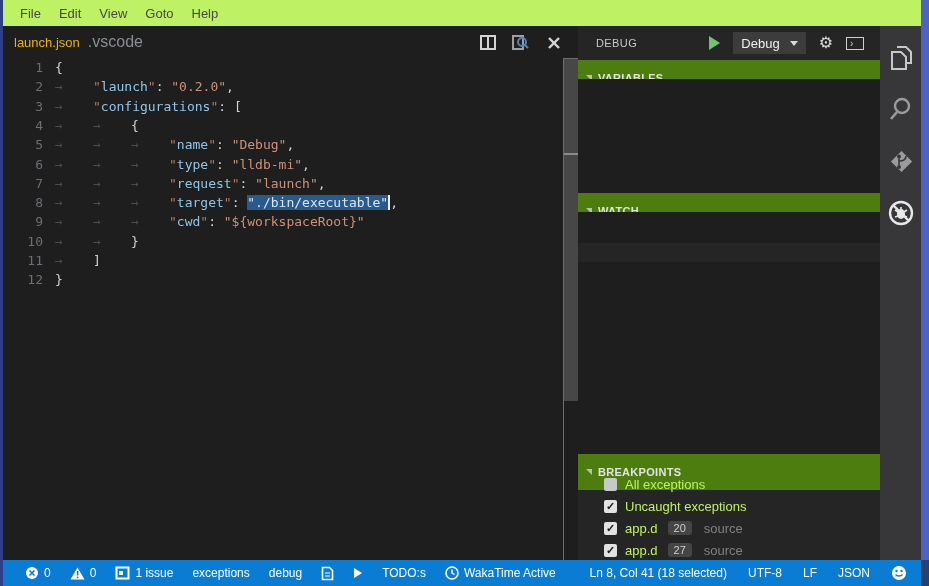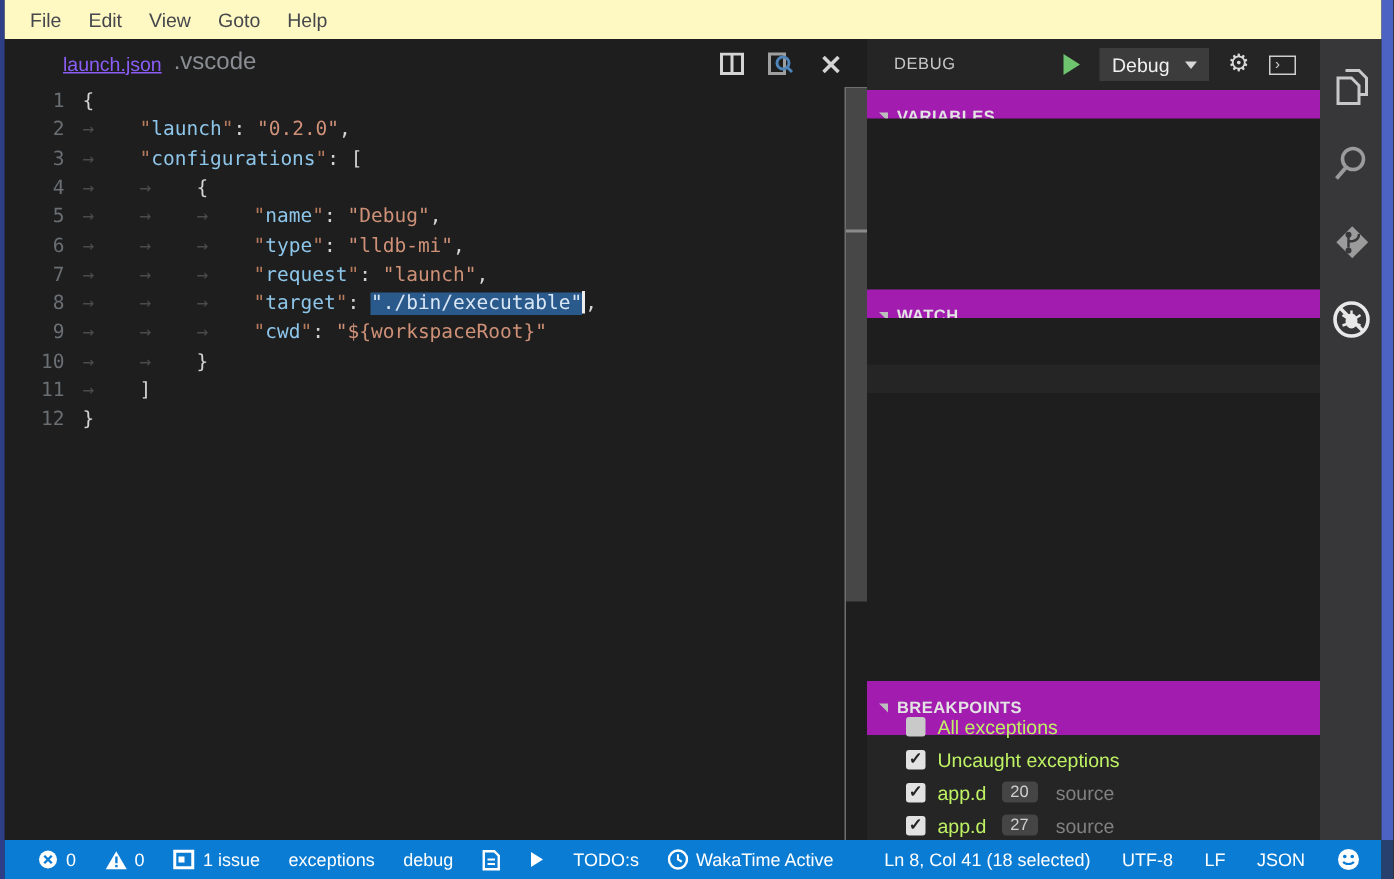--- a/index.html
+++ b/index.html
@@ -5,28 +5,28 @@
   * { margin:0; padding:0; box-sizing:border-box; }
   body { background:#555; font-family:"Liberation Sans", sans-serif; }
   .window { position:relative; width:929px; height:586px; background:#1e1e1e; overflow:hidden; }
 
   
   .frame-left  { position:absolute; left:0; top:0; width:3px; height:586px; background:#2e3f87; z-index:50; }
   .frame-right { position:absolute; right:0; top:0; width:8px; height:560px; background:#4c63c4; z-index:50; }
   .frame-right-bottom { position:absolute; right:0; top:560px; width:8px; height:26px; background:#27406e; z-index:50; }
 
   
-  .menubar { position:absolute; left:3px; top:0; right:8px; height:26px; background:#fef9c3;
+  .menubar { position:absolute; left:3px; top:0; right:8px; height:26px; background:#bef264;
              display:flex; align-items:center; padding-left:8px; }
   .menu-item { font-size:13px; color:#45474c; padding:0 9px; cursor:default; }
 
   
   .editor { position:absolute; left:3px; top:26px; width:575px; height:534px; background:#1e1e1e; }
   .title-row { position:absolute; left:0; top:0; width:100%; height:32px; display:flex; align-items:center; }
-  .tab-name { margin-left:39px; font-size:13px; color:#8b5cf6;text-decoration:underline; }
+  .tab-name { margin-left:11px; font-size:13px; color:#eab308; }
   .tab-hint { margin-left:8px; font-size:16px; color:#8a8d93; }
   .title-actions { position:absolute; right:16px; top:8px; display:flex; align-items:center; gap:16px; }
   .ticon { width:17px; height:17px; display:flex; align-items:center; justify-content:center; }
 
   .gutter-num { position:absolute; left:0; width:40px; height:19px; text-align:right;
                 font-family:"DejaVu Sans Mono", monospace; font-size:13px; color:#6a6f74; line-height:19px; }
   .code-row { position:absolute; left:52px; height:19px; font-family:"DejaVu Sans Mono", monospace;
               font-size:13px; line-height:19px; white-space:pre; }
   .tk-tab { display:inline-block; width:38px; color:#4b4b4b; overflow:hidden; vertical-align:top; }
   .tk-p   { color:#d4d4d4; }
@@ -45,21 +45,21 @@
   .sidebar { position:absolute; left:578px; top:26px; width:302px; height:534px; background:#252526; }
   .sb-header { position:absolute; left:0; top:0; width:100%; height:34px; display:flex; align-items:center; }
   .sb-title { margin-left:18px; font-size:11px; color:#c8c8c8; letter-spacing:0.4px; }
   .sb-controls { position:absolute; right:16px; top:6px; display:flex; align-items:center; gap:13px; }
   .play-green { width:0; height:0; border-left:11px solid #6fc56f; border-top:7px solid transparent; border-bottom:7px solid transparent; }
   .cfg-dropdown { background:#3c3c3c; color:#f0f0f0; font-size:13px; height:22px; display:flex; align-items:center; padding:0 8px; gap:10px; }
   .dd-arrow { width:0; height:0; border-top:5px solid #d8d8d8; border-left:4px solid transparent; border-right:4px solid transparent; }
   .gear { font-size:16px; color:#d8d8d8; line-height:16px; }
   .console-icon { width:18px; height:13px; border:1px solid #cfcfcf; color:#cfcfcf; font-size:10px; line-height:11px; padding-left:3px; }
 
-  .section-hdr { position:absolute; left:0; width:100%; height:36px; background:#a21caf; display:flex; align-items:center; }
+  .section-hdr { position:absolute; left:0; width:100%; height:36px; background:#4d7c0f; display:flex; align-items:center; }
   .sec-tri { width:0; height:0; border-top:6px solid #bdbdbd; border-left:6px solid transparent; margin:0 6px 0 8px; }
   .sec-label { font-size:11px; font-weight:bold; color:#e3e3e3; letter-spacing:0.3px; }
   .section-body { position:absolute; left:0; width:100%; background:#1e1e1f; }
 
   .bp-row { position:absolute; left:0; width:100%; height:22px; display:flex; align-items:center; padding-left:26px; }
   .bp-check { width:13px; height:13px; background:#e2e2e2; border-radius:2px; margin-right:8px;
               font-size:11px; line-height:13px; text-align:center; color:#222; font-weight:bold; }
   .bp-check.unchecked { color:transparent; background:#c9c9c9; }
   .bp-label { font-size:13px; color:#bef264; }
   .bp-badge { margin-left:10px; background:#454545; color:#d0d0d0; font-size:11px; padding:1px 6px; border-radius:3px; }

